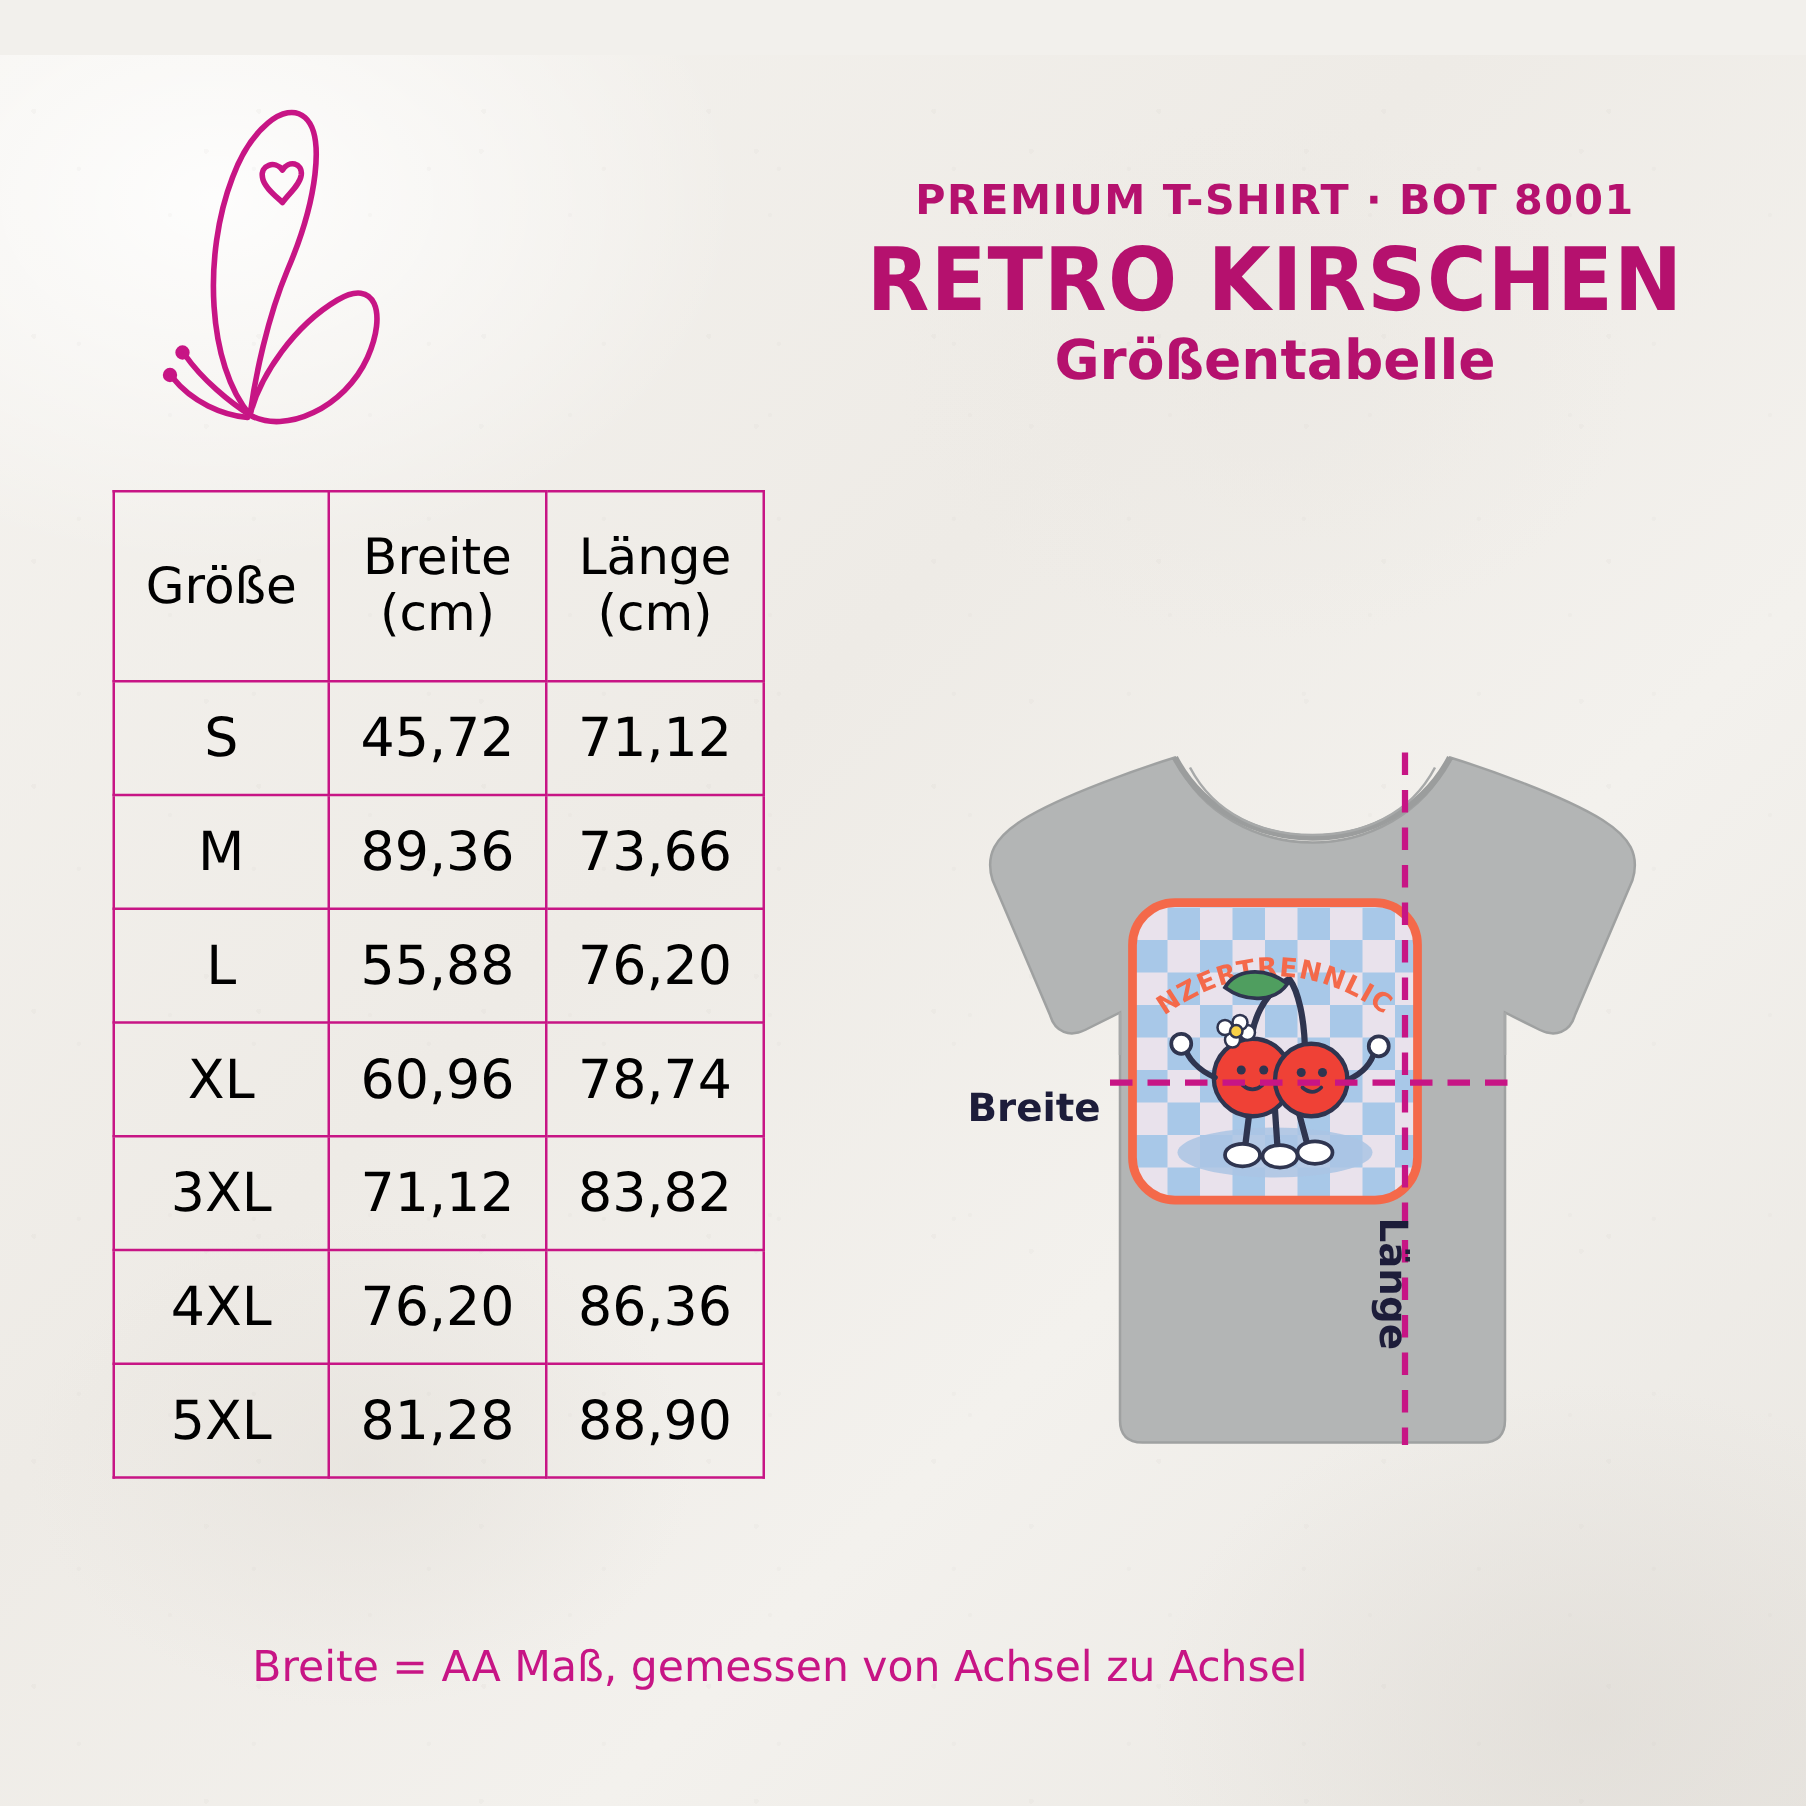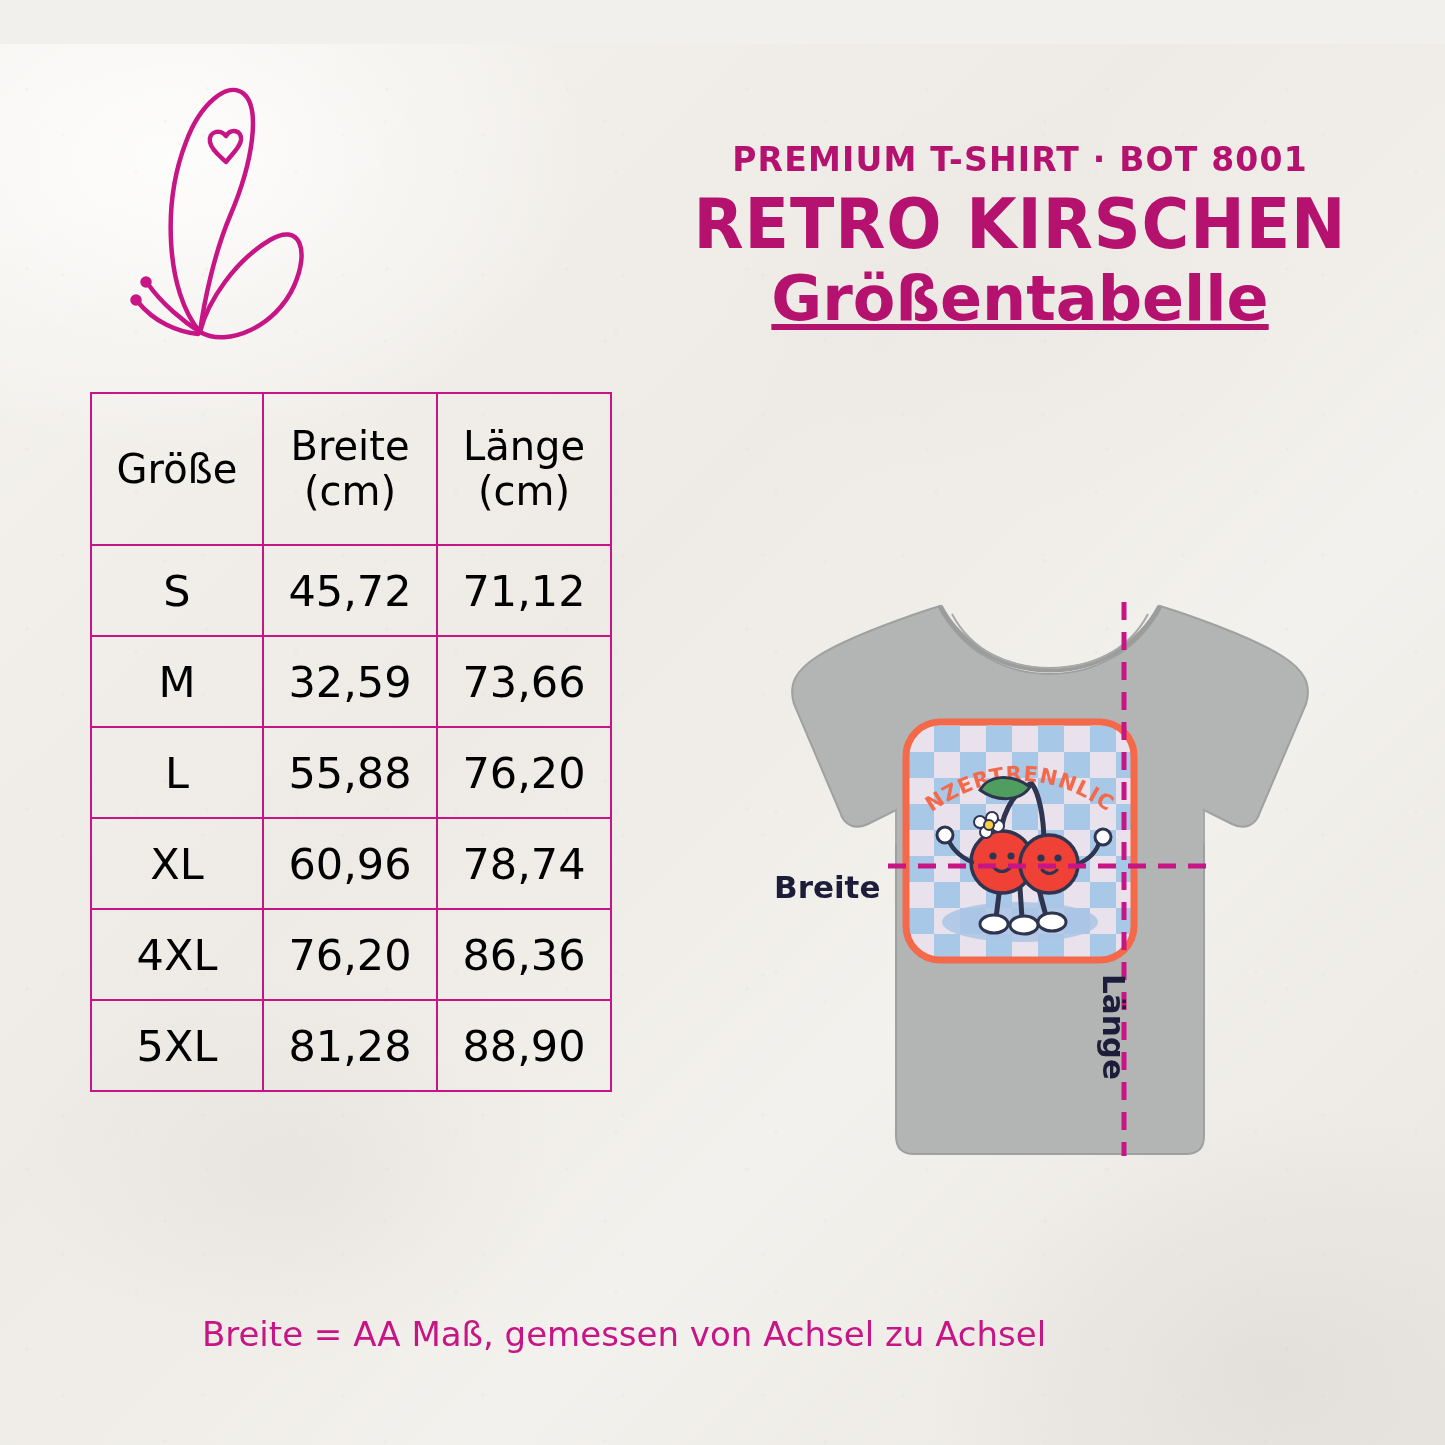--- a/index.html
+++ b/index.html
@@ -74,27 +74,26 @@
     font-weight: 700;
     color: #b5116e;
     letter-spacing: 1px;
     margin-top: 10px;
     line-height: 1.02;
     transform: scaleX(0.93);
     white-space: nowrap;
   }
   .subtitle {
     font-family: "DejaVu Sans", sans-serif;
-    font-size: 62px;
+    font-size: 44px;
     font-weight: 700;
     color: #b5116e;
     margin-top: 6px;
     line-height: 1.05;
     white-space: nowrap;
-    text-decoration: underline;
   }
 
   
   .table-wrap {
     position: absolute;
     left: 90px;
     top: 348px;
     width: 520px;
   }
   table.size-table {
@@ -216,32 +215,37 @@
         </tr>
       </thead>
       <tbody>
         <tr>
           <td>S</td>
           <td>45,72</td>
           <td>71,12</td>
         </tr>
         <tr>
           <td>M</td>
-          <td>32,59</td>
+          <td>89,36</td>
           <td>73,66</td>
         </tr>
         <tr>
           <td>L</td>
           <td>55,88</td>
           <td>76,20</td>
         </tr>
         <tr>
           <td>XL</td>
           <td>60,96</td>
           <td>78,74</td>
+        </tr>
+        <tr>
+          <td>3XL</td>
+          <td>71,12</td>
+          <td>83,82</td>
         </tr>
         <tr>
           <td>4XL</td>
           <td>76,20</td>
           <td>86,36</td>
         </tr>
         <tr>
           <td>5XL</td>
           <td>81,28</td>
           <td>88,90</td>

